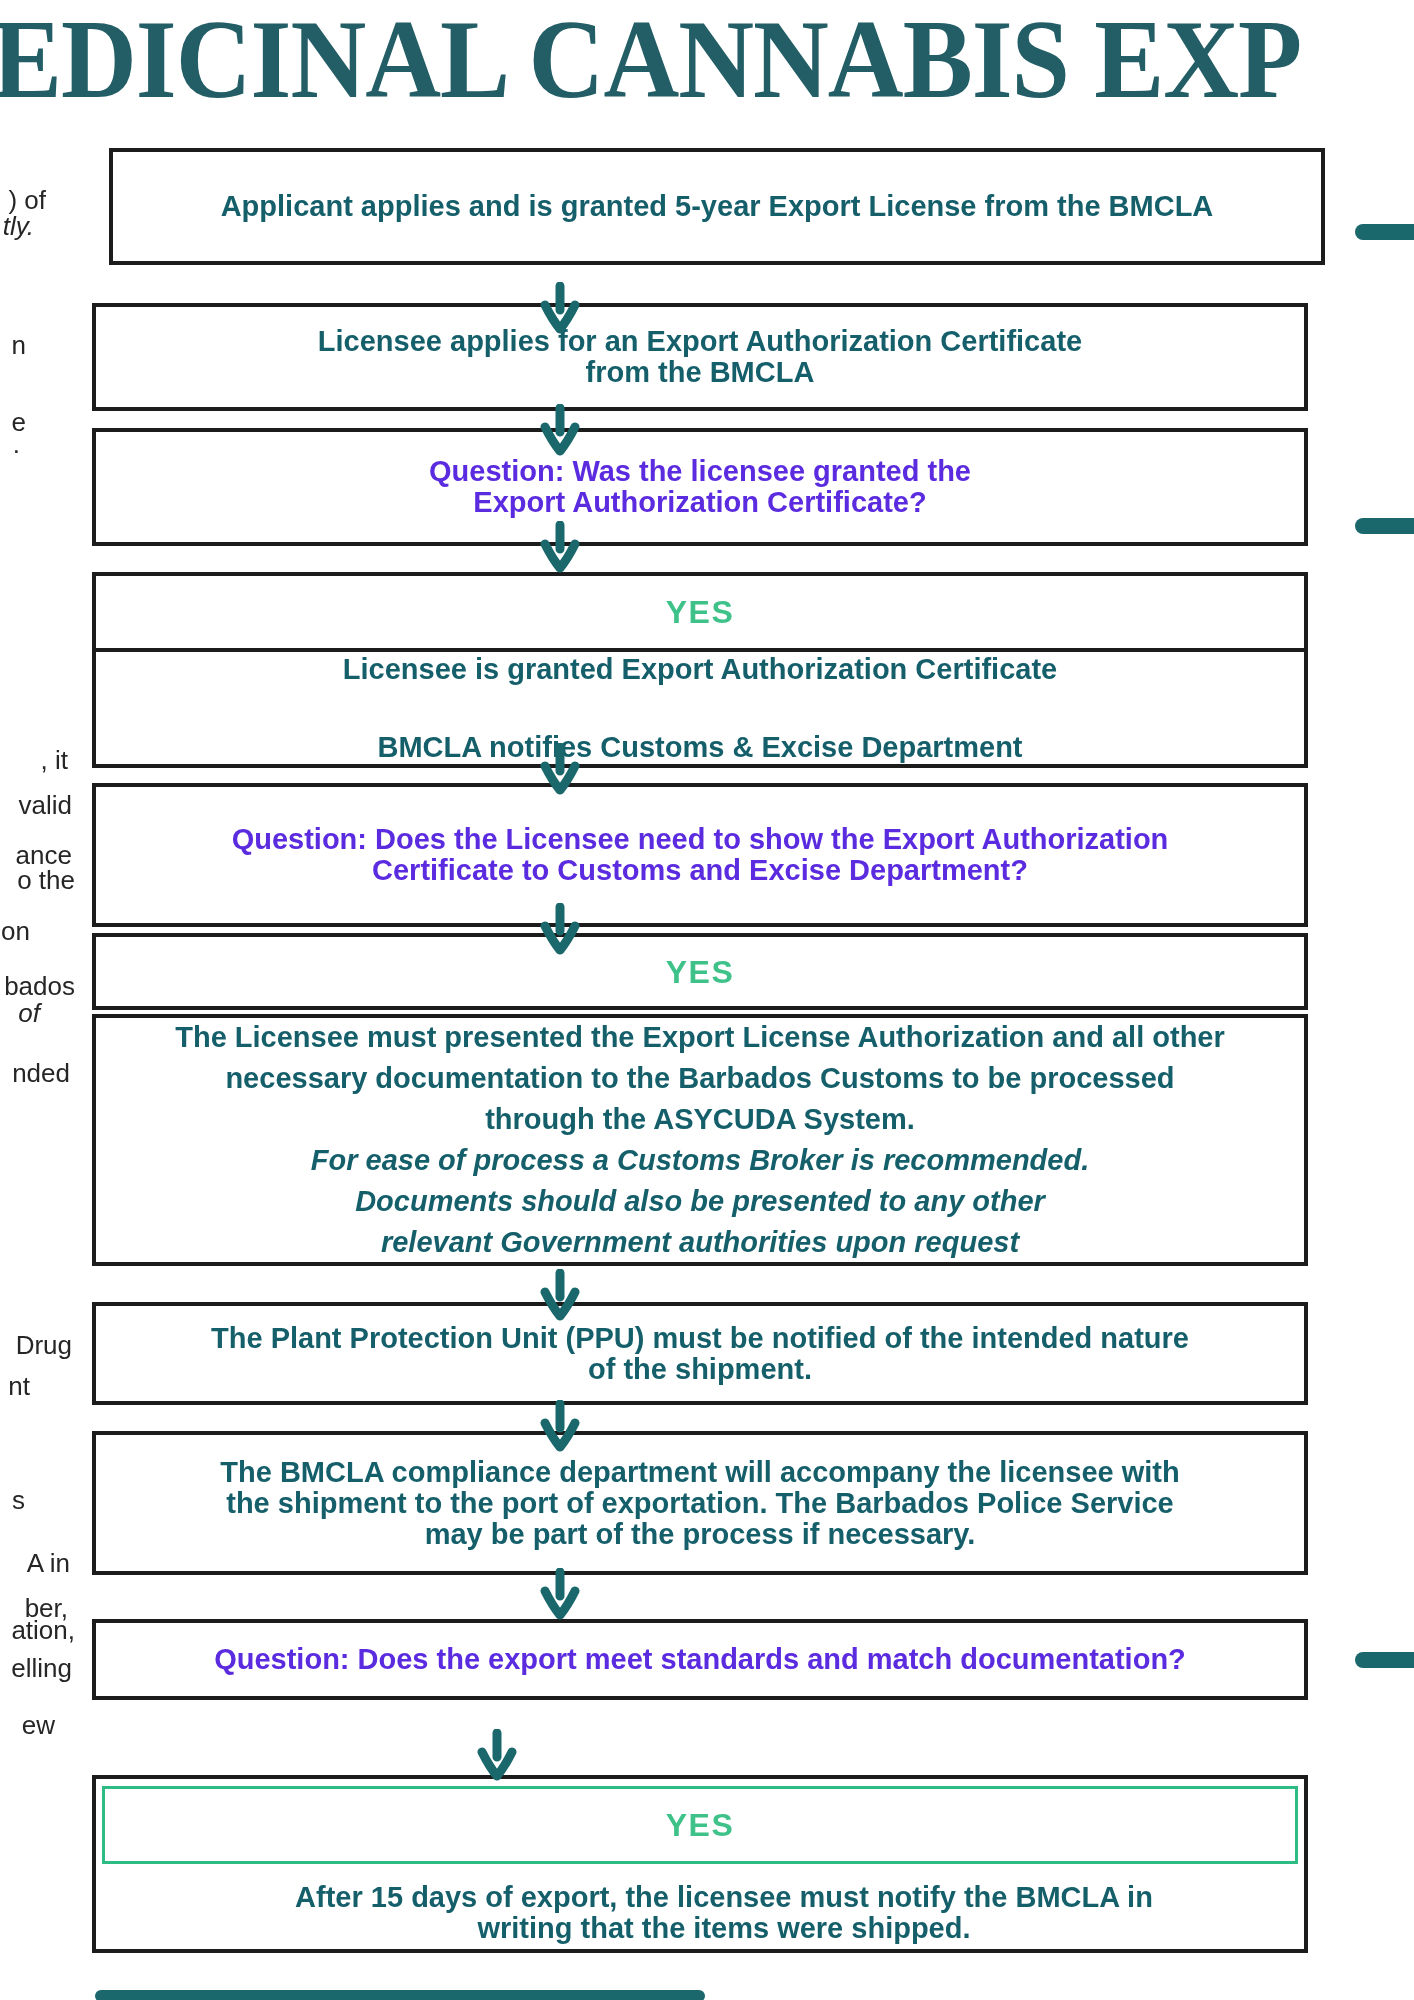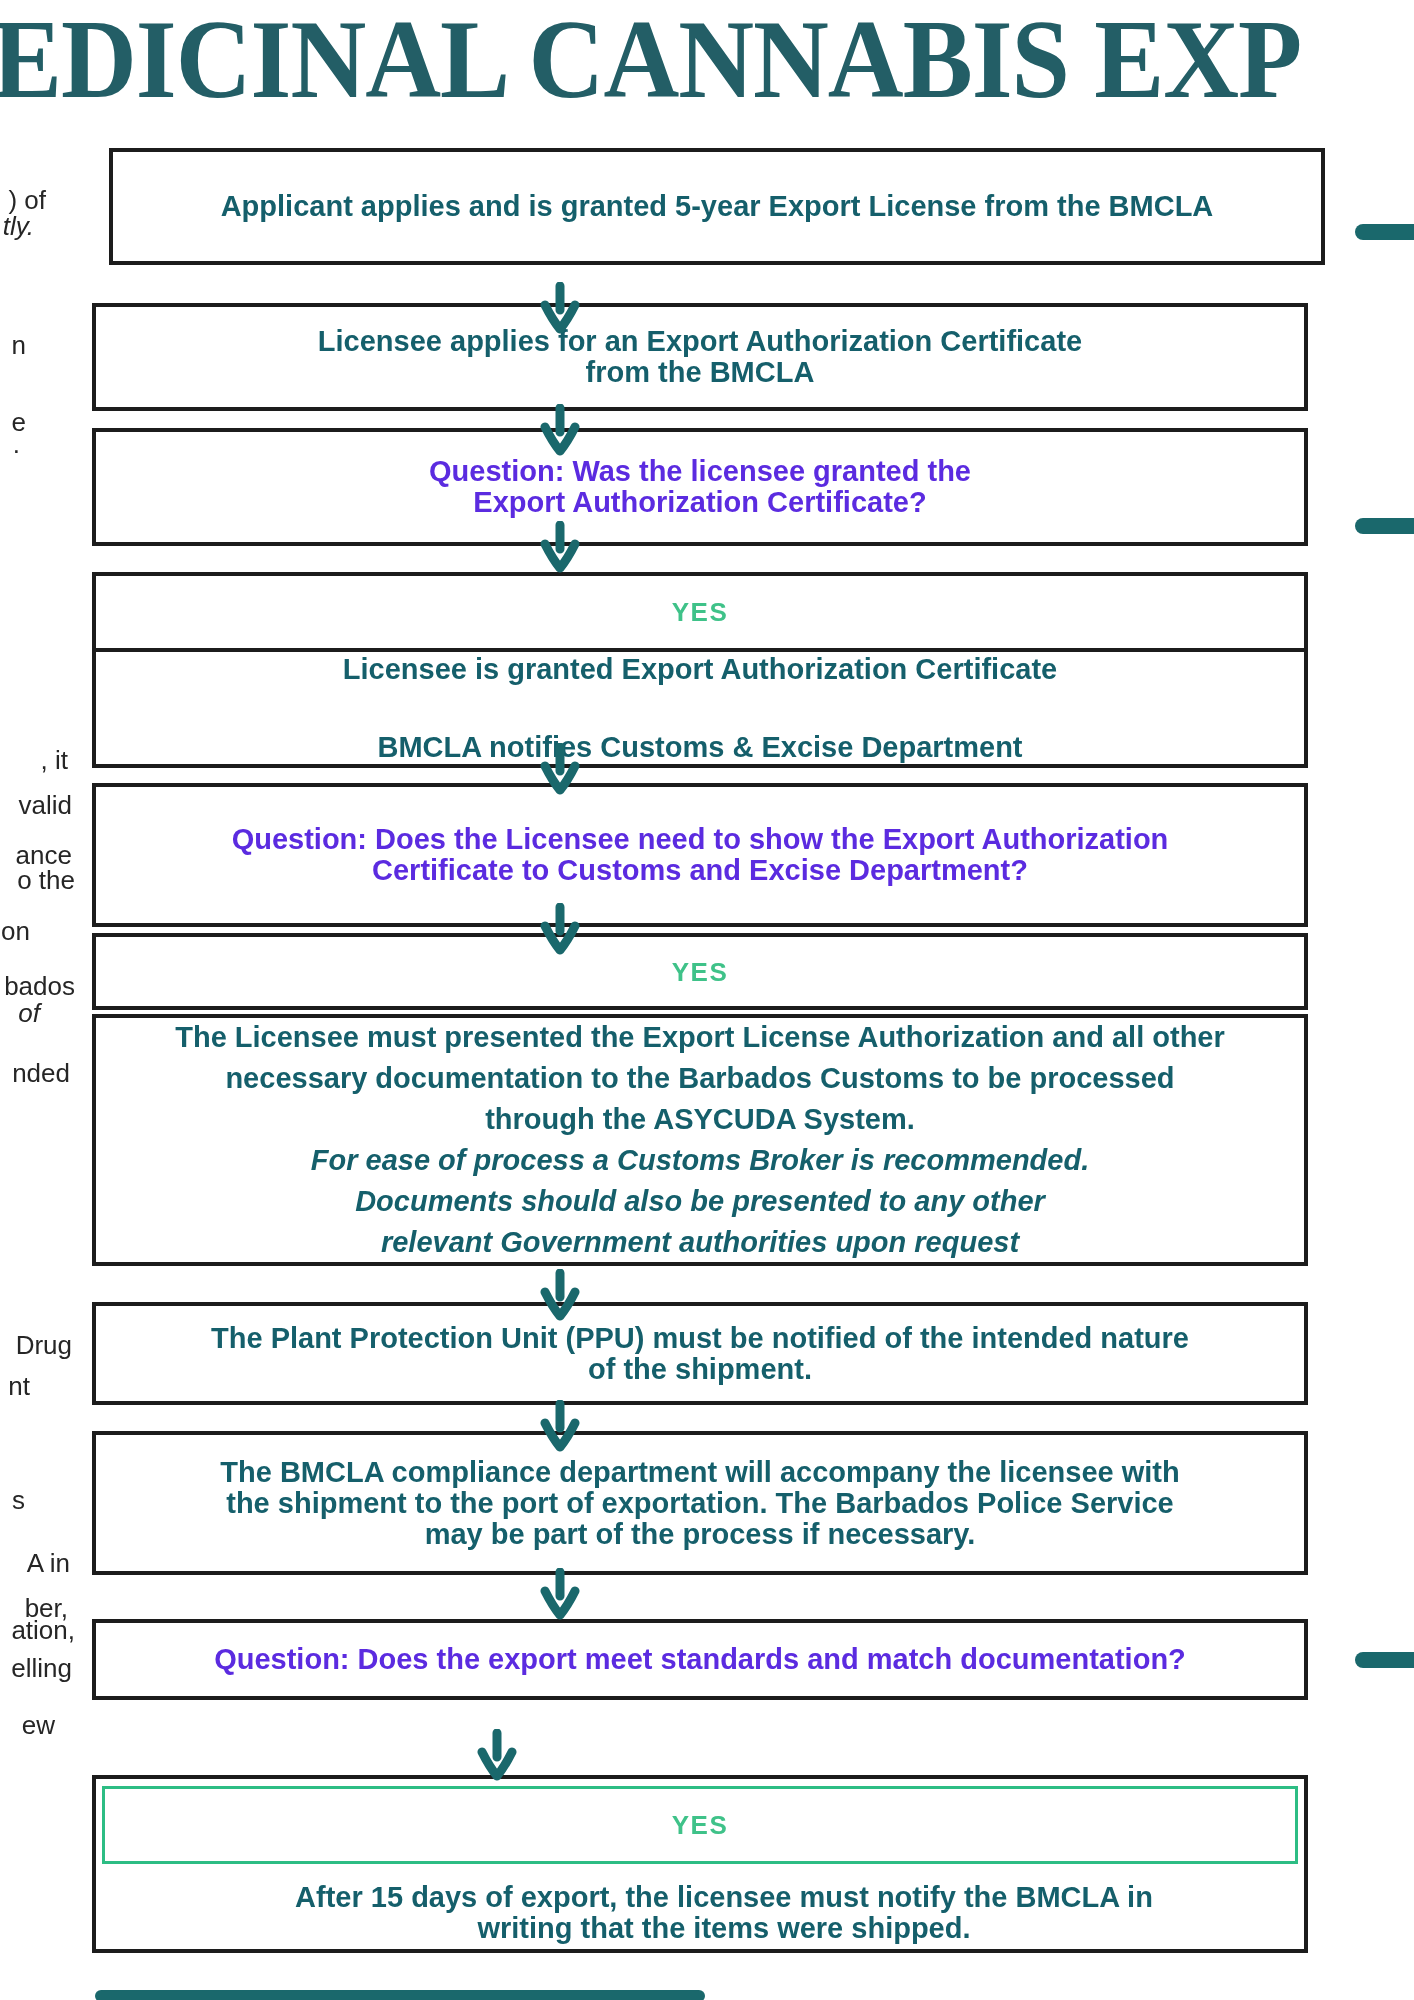--- a/index.html
+++ b/index.html
@@ -15,21 +15,21 @@
   }
 
   .fbox{
     position:absolute;left:92px;width:1216px;box-sizing:border-box;
     border:4px solid #1c1c1c;background:#fff;
     display:flex;flex-direction:column;justify-content:center;align-items:center;
     text-align:center;
   }
   .ln{font-weight:700;font-size:29px;line-height:31px;color:#155f6b;white-space:nowrap;}
   .purple .ln{color:#5b2be0;}
-  .yes-label{font-weight:700;font-size:26px;line-height:32px;letter-spacing:1.5px;color:#3fc289;}
+  .yes-label{font-weight:700;font-size:32px;line-height:32px;letter-spacing:1.5px;color:#3fc289;}
   .italic{font-style:italic;}
 
   .yes-sect{height:76px;width:100%;border-bottom:4px solid #1c1c1c;
     display:flex;align-items:center;justify-content:center;box-sizing:border-box;}
   .sub-sect{flex:1;display:flex;flex-direction:column;justify-content:center;align-items:center;gap:47px;}
 
   .big-gap{gap:10px;}
 
   .green-inner{
     position:absolute;top:7px;left:6px;right:6px;height:78px;

